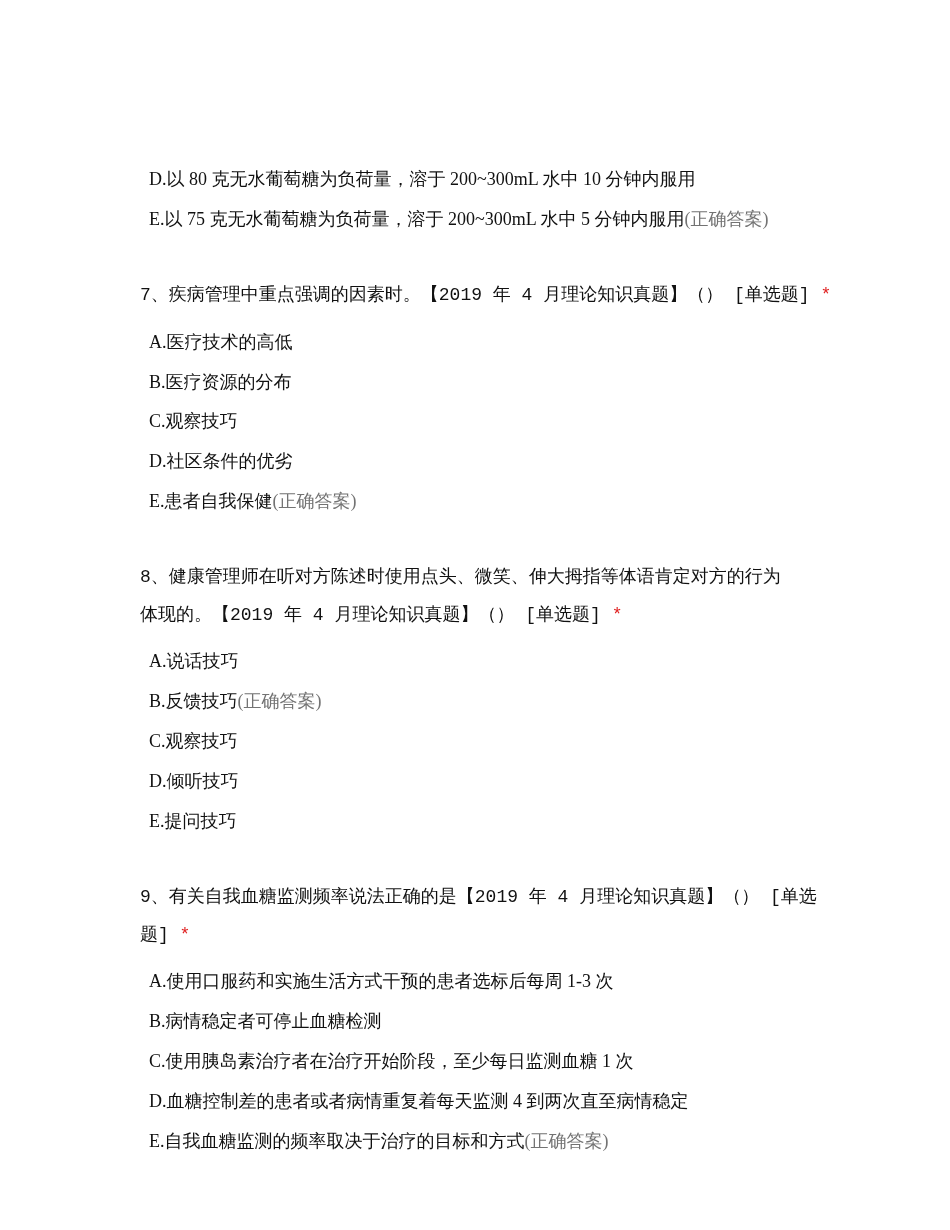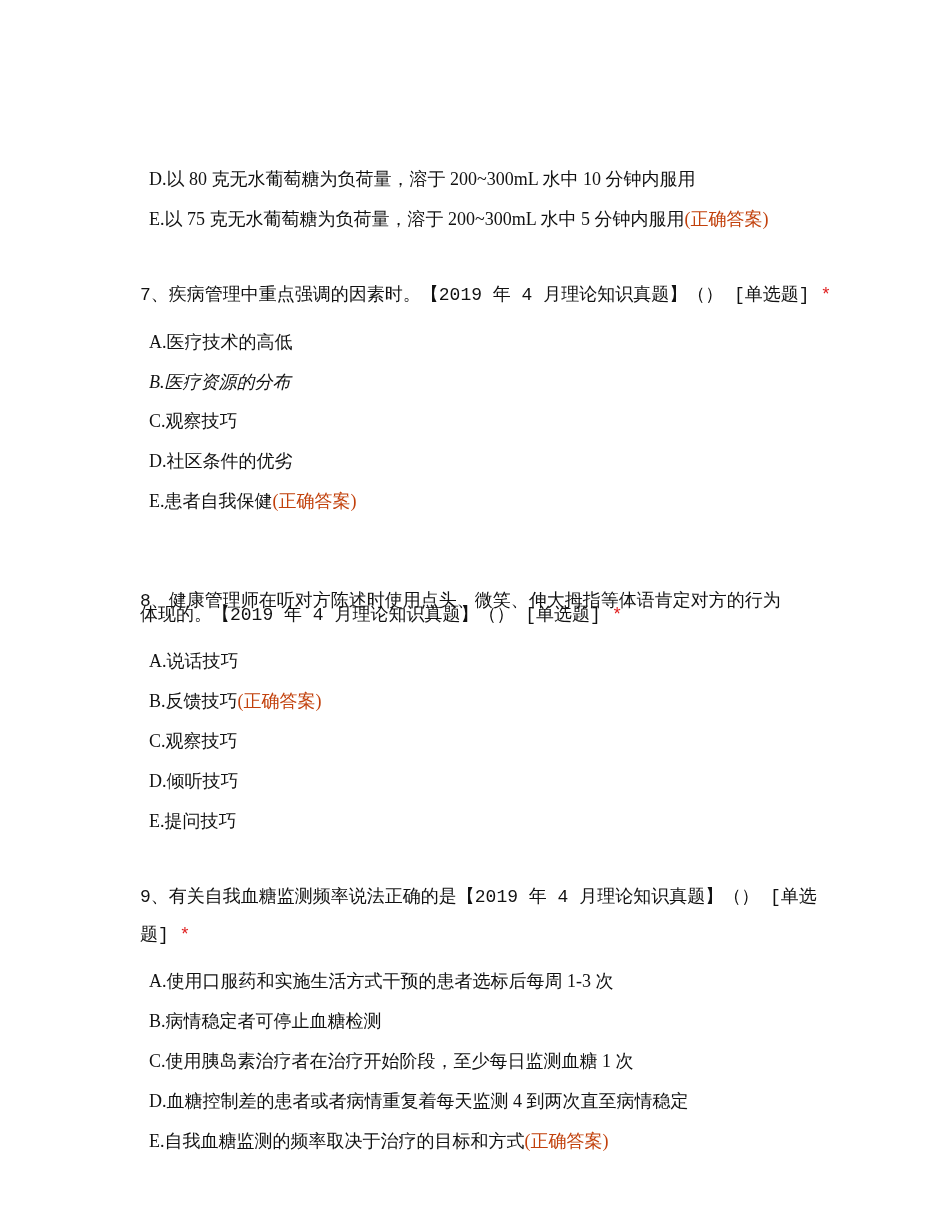--- a/index.html
+++ b/index.html
@@ -5,55 +5,55 @@
   html, body { margin: 0; padding: 0; background: #ffffff; }
   body {
     width: 950px; height: 1230px; position: relative; overflow: hidden;
     font-family: "Liberation Serif", "DejaVu Serif", serif;
     color: #111111; font-size: 18px;
   }
   .page { position: absolute; left: 0; top: 0; width: 792px; height: 1230px; margin-top: 46px; }
   .line { position: absolute; white-space: nowrap; line-height: 24px; }
   .q { left: 140px; font-family: Liberation Mono, monospace; }
   .opt { left: 149px; }
-  .correct { color: #c2410c; }
+  .correct { color: #737373; }
   .req { color: #e02020; }
 </style>
 </head>
 <body>
 
 <div class="page">
 
   <div class="line opt" style="top:121px;">
     <span>D.以 80 克无水葡萄糖为负荷量，溶于 200~300mL 水中 10 分钟内服用</span>
   </div>
   <div class="line opt" style="top:161px;">
     <span>E.以 75 克无水葡萄糖为负荷量，溶于 200~300mL 水中 5 分钟内服用</span><span class="correct">(正确答案)</span>
   </div>
 
   <div class="line q" style="top:237px;">
     <span>7、疾病管理中重点强调的因素时。【2019 年 4 月理论知识真题】（）  [单选题] </span><span class="req">*</span>
   </div>
   <div class="line opt" style="top:284px;">
     <span>A.医疗技术的高低</span>
   </div>
-  <div class="line opt" style="top:324px;font-style:italic;">
+  <div class="line opt" style="top:324px;">
     <span>B.医疗资源的分布</span>
   </div>
   <div class="line opt" style="top:363px;">
     <span>C.观察技巧</span>
   </div>
   <div class="line opt" style="top:403px;">
     <span>D.社区条件的优劣</span>
   </div>
   <div class="line opt" style="top:443px;">
     <span>E.患者自我保健</span><span class="correct">(正确答案)</span>
   </div>
 
-  <div class="line q" style="top:543px;text-align:right;">
+  <div class="line q" style="top:519px;text-align:right;">
     <span>8、健康管理师在听对方陈述时使用点头、微笑、伸大拇指等体语肯定对方的行为</span>
   </div>
   <div class="line q" style="top:557px;">
     <span>体现的。【2019 年 4 月理论知识真题】（）  [单选题] </span><span class="req">*</span>
   </div>
   <div class="line opt" style="top:603px;text-align:center;">
     <span>A.说话技巧</span>
   </div>
   <div class="line opt" style="top:643px;">
     <span>B.反馈技巧</span><span class="correct">(正确答案)</span>

